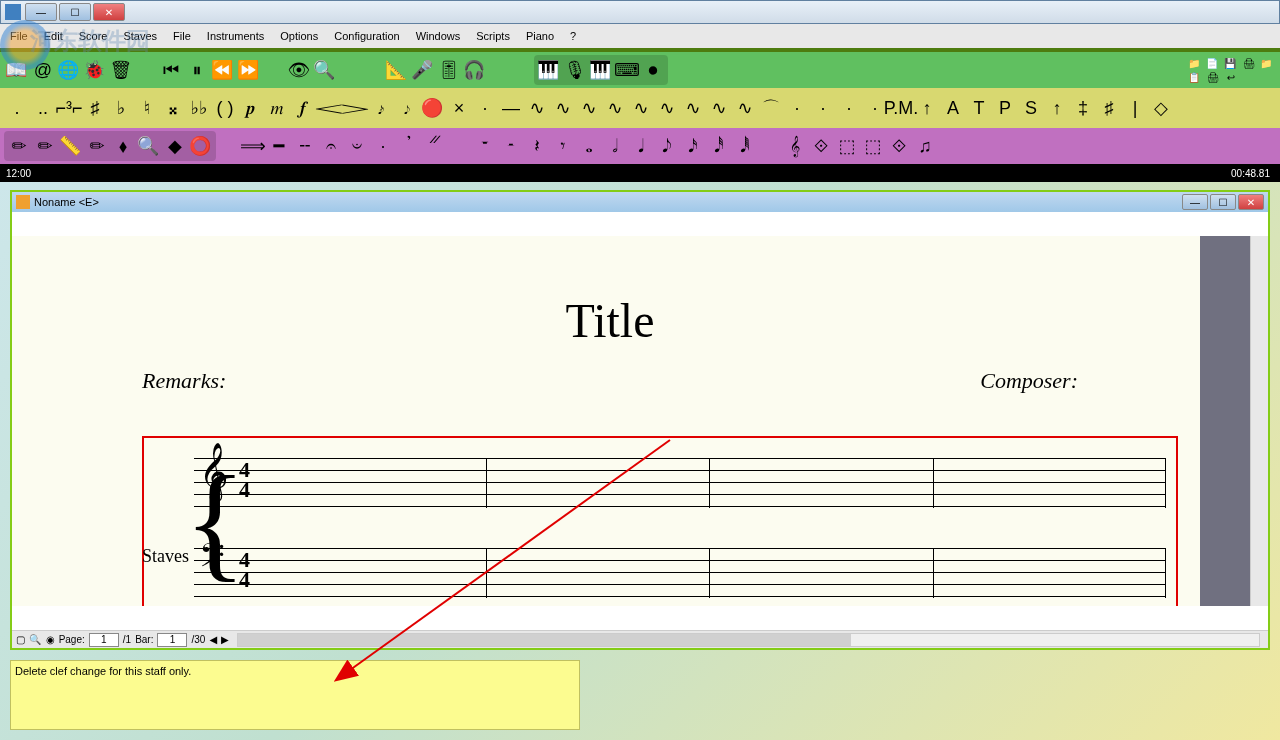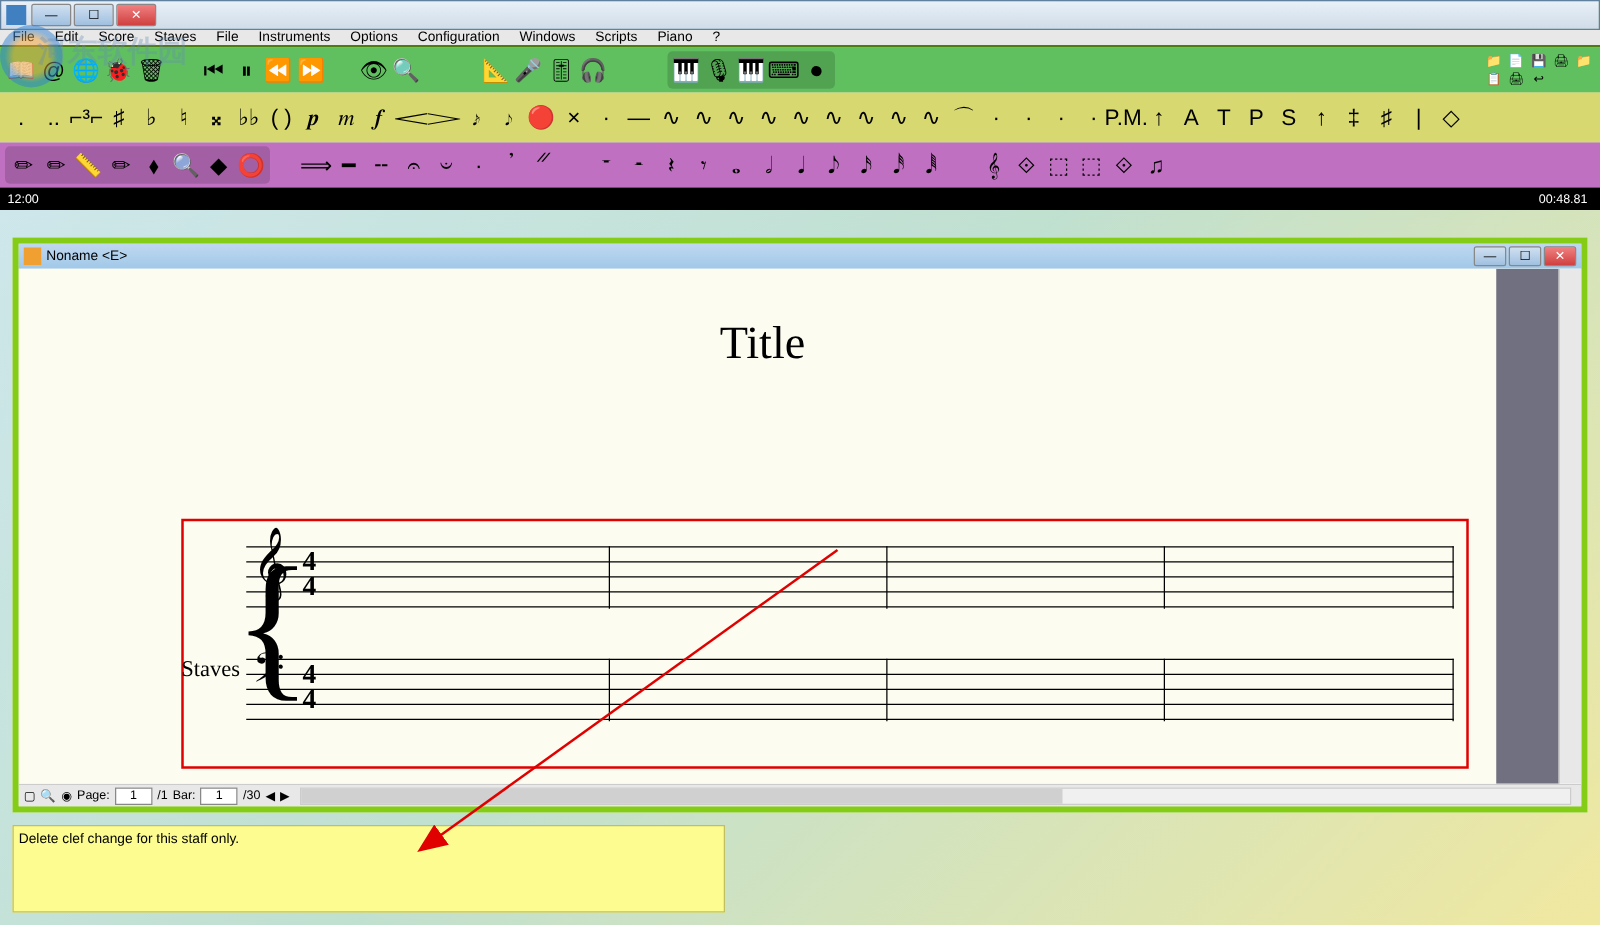--- a/index.html
+++ b/index.html
@@ -9,46 +9,46 @@
 .titlebar { height: 24px; background: linear-gradient(#e8f0f8, #d0dce8); border: 1px solid #6080a0; display: flex; align-items: center; padding: 0 4px; }
 .titlebar-icon { width: 16px; height: 16px; background: #4080c0; margin-right: 4px; }
 .titlebar-text { flex: 1; color: #000; }
 .win-buttons { display: flex; gap: 2px; }
 .win-btn { width: 32px; height: 18px; border: 1px solid #888; border-radius: 2px; display: flex; align-items: center; justify-content: center; font-size: 10px; cursor: pointer; }
 .win-min { background: linear-gradient(#d0e0f0, #a0c0e0); }
 .win-max { background: linear-gradient(#d0e0f0, #a0c0e0); }
 .win-close { background: linear-gradient(#f08080, #d04040); color: #fff; }
 
 
-.menubar { height: 14px; background: #e8e8e8; display: flex; align-items: center; padding: 0 2px; border-bottom: 2px solid #4d7c0f; }
+.menubar { height: 28px; background: #e8e8e8; display: flex; align-items: center; padding: 0 2px; border-bottom: 4px solid #4d7c0f; }
 .menu-item { padding: 2px 8px; cursor: pointer; }
 
 
 .toolbar { display: flex; align-items: center; padding: 2px 4px; gap: 2px; }
 .toolbar-green { background: #60c060; height: 36px; }
 .toolbar-yellow { background: #d8d870; height: 40px; display: flex; flex-wrap: wrap; align-content: center; }
 .toolbar-purple { background: #c070c0; height: 36px; }
 .tb-icon { width: 26px; height: 26px; display: flex; align-items: center; justify-content: center; font-size: 18px; color: #000; cursor: pointer; border-radius: 2px; }
 .tb-icon-sm { width: 18px; height: 14px; font-size: 10px; }
 .tb-sep { width: 20px; }
 .tb-dark { background: rgba(0,0,0,0.15); border-radius: 4px; padding: 2px; }
 
 
 .timebar { height: 18px; background: #000; color: #fff; display: flex; align-items: center; padding: 0 6px; font-size: 10px; }
 .timebar-end { margin-left: auto; background: #000; padding: 0 4px; }
 
 
-.doc-window { position: absolute; left: 10px; top: 190px; right: 10px; bottom: 90px; background: #fff; border: 5px solid #84cc16; display: flex; flex-direction: column; }
+.doc-window { position: absolute; left: 10px; top: 190px; right: 10px; bottom: 90px; background: #fff; border: 2px solid #84cc16; display: flex; flex-direction: column; gap: 24px; }
 .doc-titlebar { height: 20px; background: linear-gradient(#c0d8f0, #a0c8e8); display: flex; align-items: center; padding: 0 4px; }
 .doc-titlebar .win-btn { width: 26px; height: 16px; }
 
 
 .score-area { flex: 1; background: #fcfcf0; position: relative; overflow: hidden; }
 .score-page { position: absolute; left: 10px; top: 10px; right: 70px; bottom: 10px; background: #fcfcf0; }
-.score-title { text-align: center; font-family: 'Times New Roman', serif; font-size: 37px; margin-top: 28px; }
+.score-title { text-align: center; font-family: 'Times New Roman', serif; font-size: 48px; margin-top: 47px; }
 .score-meta { display: flex; justify-content: space-between; padding: 20px 120px 0 120px; font-family: 'Times New Roman', serif; font-size: 22px; font-style: italic; }
 .score-instr { position: absolute; left: 120px; top: 300px; font-family: 'Times New Roman', serif; font-size: 18px; }
 .score-staff-box { position: absolute; left: 120px; top: 190px; right: 20px; height: 200px; border: 2px solid #e00000; }
 .staff-group { position: absolute; left: 50px; top: 20px; right: 10px; }
 .staff { height: 50px; position: relative; margin-bottom: 40px; }
 .staff-line { position: absolute; left: 0; right: 0; height: 1px; background: #000; }
 .clef { position: absolute; left: 5px; font-size: 50px; font-family: serif; line-height: 1; }
 .time-sig { position: absolute; left: 45px; font-family: serif; font-size: 22px; font-weight: bold; line-height: 0.9; }
 .barline { position: absolute; top: 0; bottom: 0; width: 1px; background: #000; }
 .brace { position: absolute; left: 40px; top: 18px; font-size: 130px; font-family: serif; line-height: 1; }
@@ -257,20 +257,24 @@
     <div style="flex:1">Noname &lt;E&gt;</div>
     <div class="win-buttons">
       <div class="win-btn win-min">—</div>
       <div class="win-btn win-max">☐</div>
       <div class="win-btn win-close">✕</div>
     </div>
   </div>
   <div class="score-area">
     <div class="score-page">
       <div class="score-title">Title</div>
+      <div class="score-meta">
+        <span>Remarks:</span>
+        <span>Composer:</span>
+      </div>
       <div class="score-staff-box">
         <div class="brace">{</div>
         <div class="staff-group">
 
           <div class="staff">
             <div class="staff-line" style="top:0"></div>
             <div class="staff-line" style="top:12px"></div>
             <div class="staff-line" style="top:24px"></div>
             <div class="staff-line" style="top:36px"></div>
             <div class="staff-line" style="top:48px"></div>

